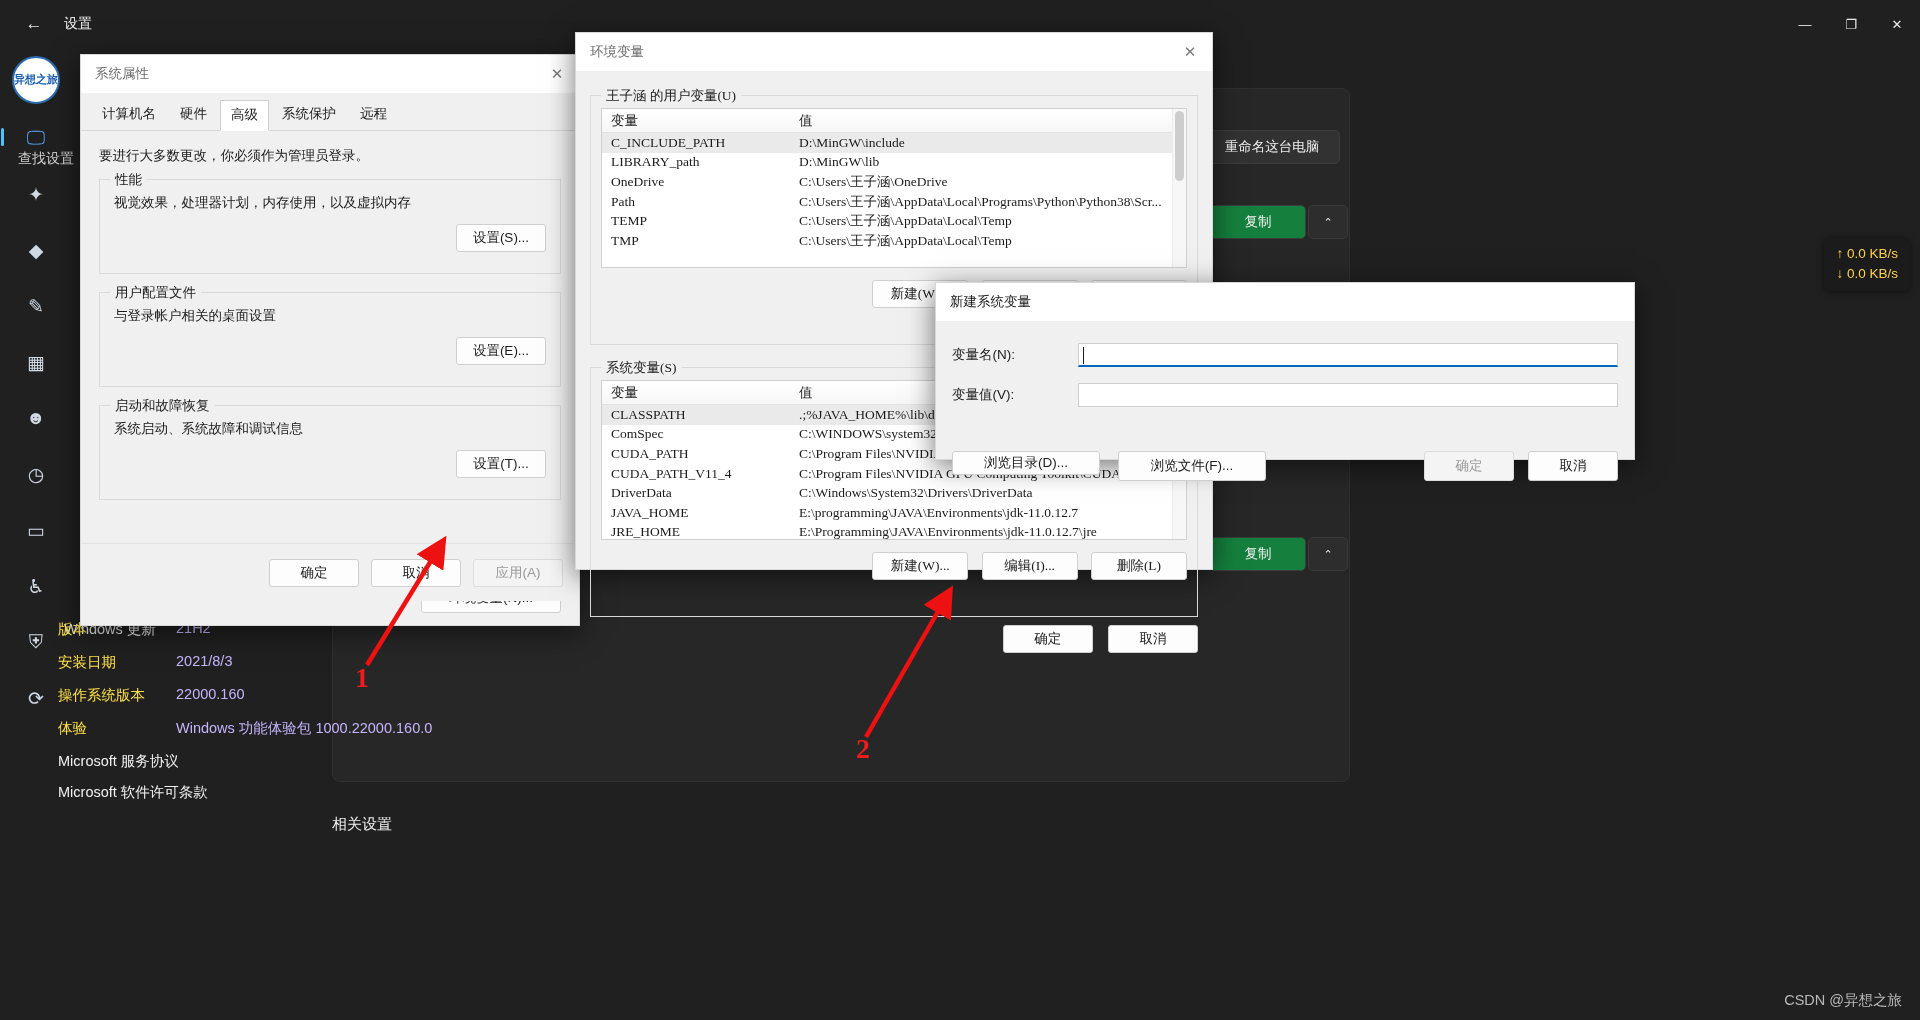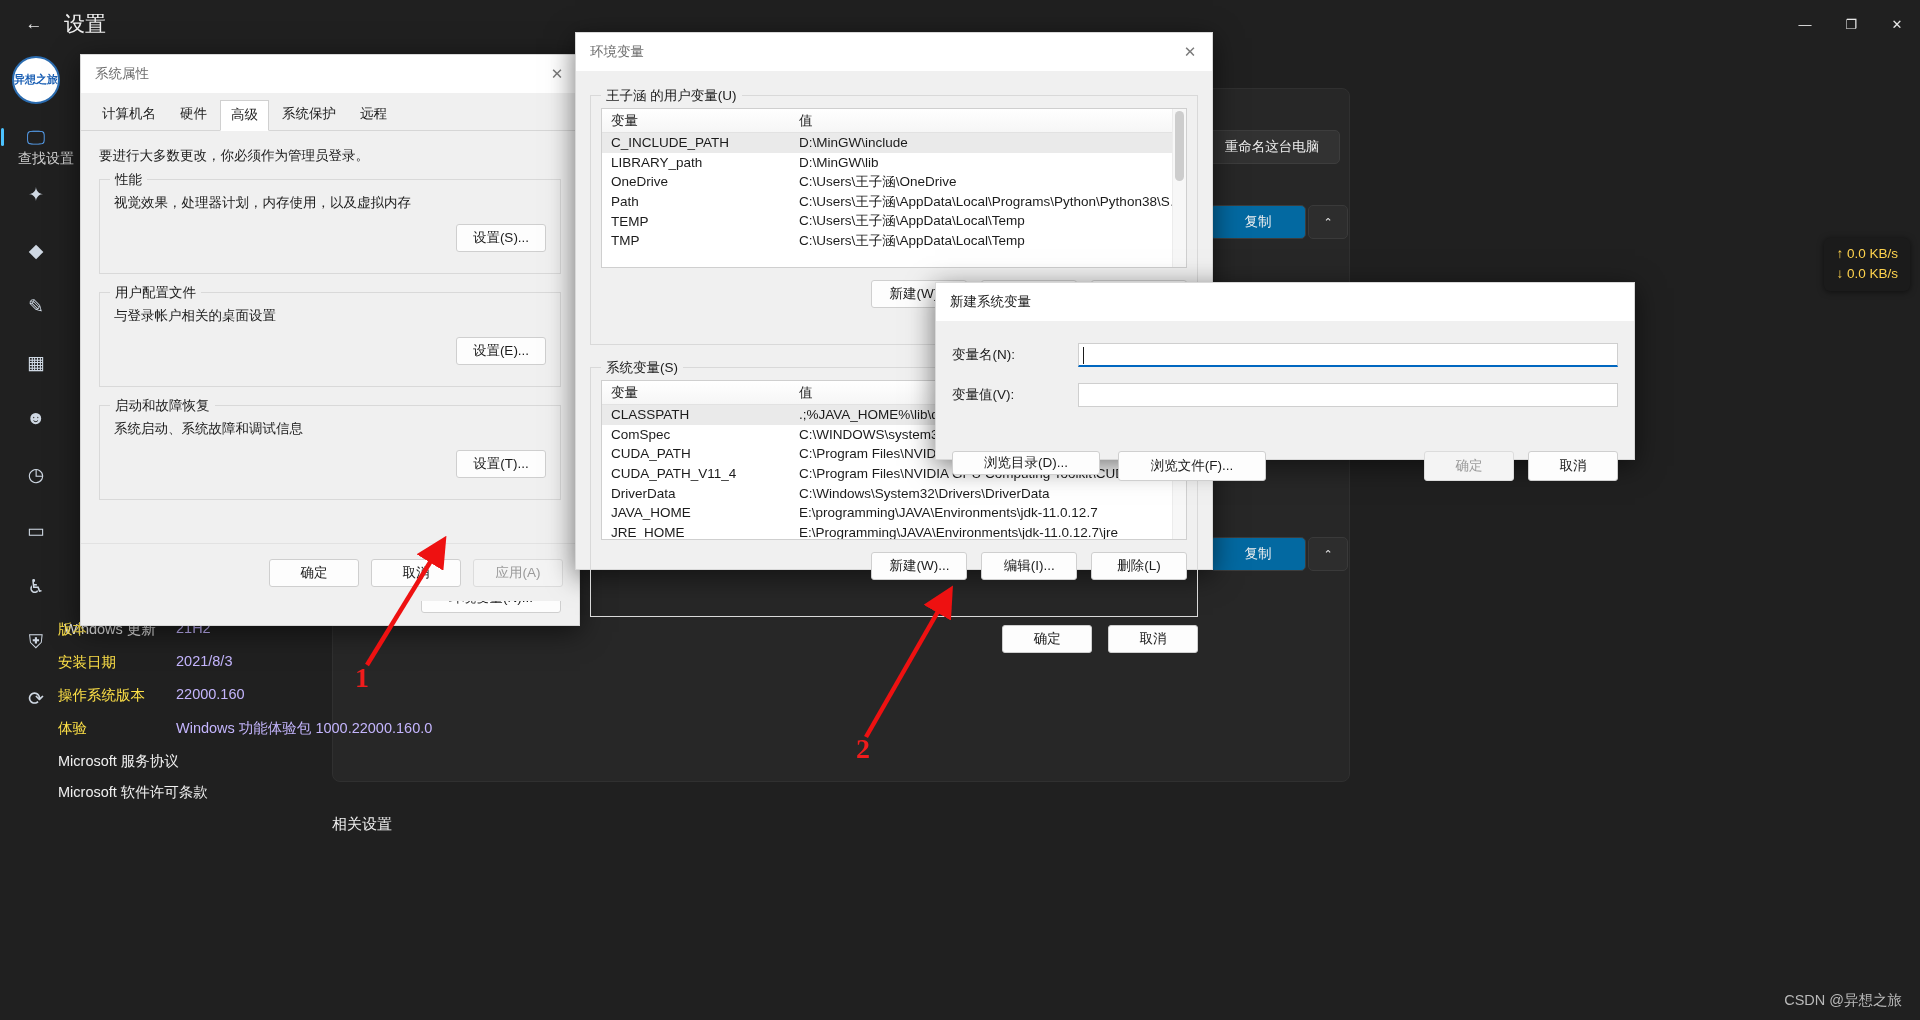--- a/index.html
+++ b/index.html
@@ -19,21 +19,21 @@
   .settings-titlebar {
     position: absolute; top: 0; left: 0; right: 0; height: 48px;
     display: flex; align-items: center;
   }
   .back-btn {
     width: 40px; height: 32px; margin-left: 14px;
     display: flex; align-items: center; justify-content: center;
     color: #e6e6e6; font-size: 17px; border-radius: 4px;
   }
   .settings-title {
-    color: #f0f0f0; font-size: 21px; margin-left: 10px;
+    color: #f0f0f0; font-size: 14px; margin-left: 10px;
   }
   .win-controls {
     position: absolute; right: 0; top: 0; height: 48px;
     display: flex; align-items: center;
   }
   .win-btn {
     width: 46px; height: 48px; display: flex; align-items: center;
     justify-content: center; color: #e8e8e8; font-size: 13px;
   }
 
@@ -78,21 +78,21 @@
   .about-link { color:#f0f0f0; font-size: 14.5px; position:absolute; left:58px;}
 
   .rename-btn {
     position:absolute; left: 1204px; top:130px; width: 136px; height: 34px;
     background:#323232; border:1px solid #3d3d3d; border-radius:5px;
     color:#f0f0f0; font-size:13.5px; display:flex; align-items:center;
     justify-content:center;
   }
   .copy-btn {
     position:absolute; width: 96px; height: 34px;
-    background:#0369a1; border:1px solid #3d3d3d; border-radius:5px;
+    background:#15803d; border:1px solid #3d3d3d; border-radius:5px;
     color:#f0f0f0; font-size:13.5px; display:flex; align-items:center;
     justify-content:center;
   }
   .chev-btn {
     position:absolute; width: 40px; height: 34px;
     background:#2d2d2d; border:1px solid #3a3a3a; border-radius:5px;
     color:#e8e8e8; font-size:11px; display:flex; align-items:center;
     justify-content:center;
   }
   .related-text {
@@ -316,21 +316,21 @@
       </div>
 
       <div style="position:absolute; left:0; right:0; bottom:0; height:58px; background:#f0f0f0; border-top:1px solid #e2e2e2; display:flex; align-items:center; justify-content:flex-end; gap:12px; padding-right:16px;">
         <span class="btn">确定</span>
         <span class="btn">取消</span>
         <span class="btn disabled">应用(A)</span>
       </div>
     </div>
   </div>
 
-  <div class="dlg" style="left:575px; top:32px; width:638px; height:538px;">
+  <div class="dlg" style="left:575px; top:32px; width:638px; height:538px;font-family:Liberation Serif, serif;">
     <div class="dlg-title">
       <span>环境变量</span>
       <span class="x">✕</span>
     </div>
     <div class="dlg-body" style="padding: 14px 14px 0 14px; height: 596px; position:relative;">
 
       <div class="group" style="margin:10px 0 0 0; padding:12px 10px 10px 10px; height:250px;">
         <div class="legend">王子涵 的用户变量(U)</div>
 
         <div class="lv" style="height:160px;">

